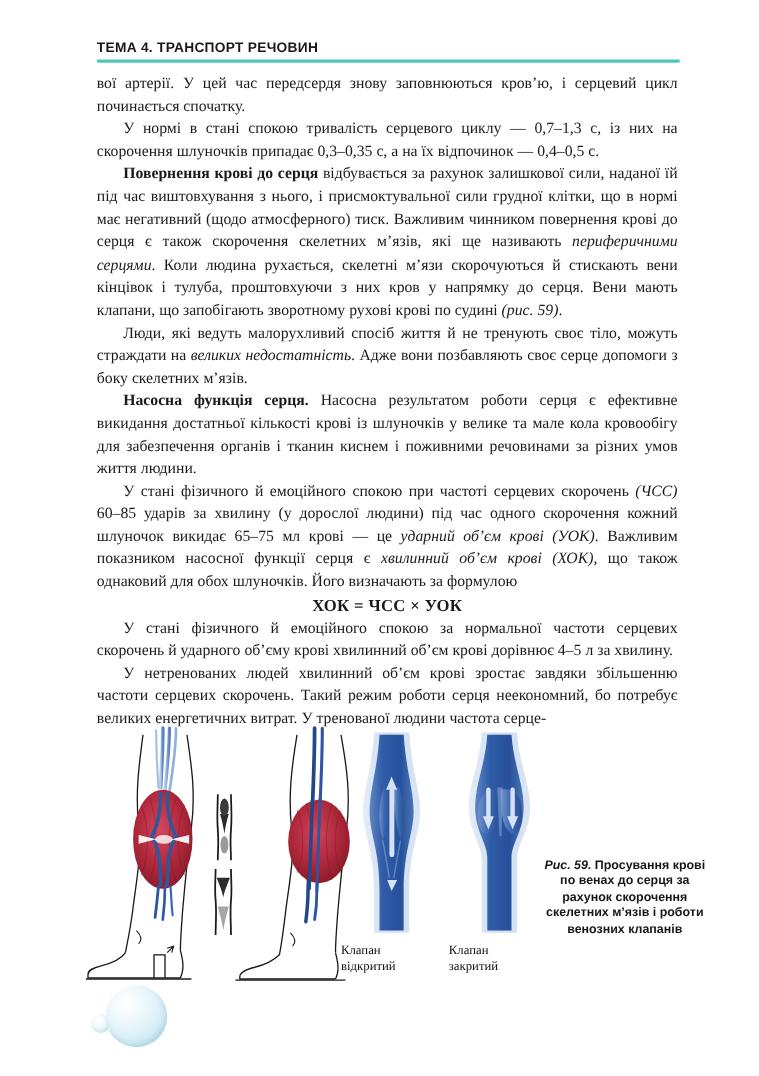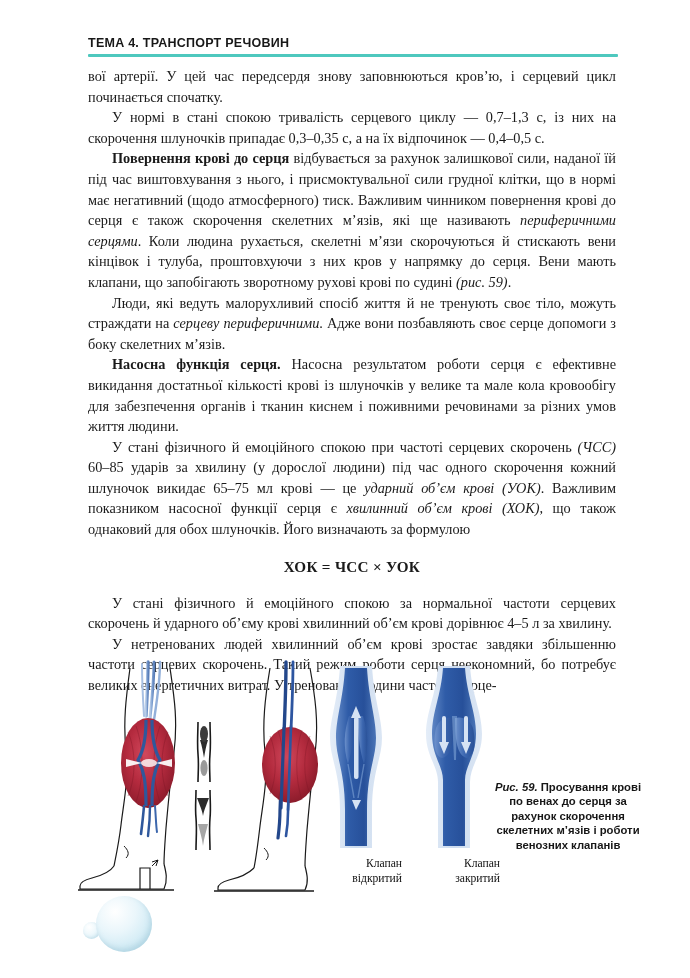--- a/index.html
+++ b/index.html
@@ -64,21 +64,21 @@
     hyphens: manual;
   }
   .para.ind { text-indent: 24px; }
   .para b { font-weight: bold; }
   .para i { font-style: italic; }
   .formula {
     text-align: center;
     font-size: 15.2px;
     font-weight: bold;
     line-height: 21px;
-    margin: 16px;
+    margin: 0;
     letter-spacing: 0.3px;
   }
 
   
   .figure {
     position: absolute;
     left: 78px;
     top: 660px;
     width: 560px;
     height: 255px;
@@ -93,21 +93,21 @@
   .valve-labels {
     position: absolute;
     top: 196px;
     left: 232px;
     width: 190px;
     display: flex;
     justify-content: space-between;
   }
   .valve-label {
     width: 92px;
-    text-align: right;
+    text-align: left;
     font-size: 11.6px;
     line-height: 15px;
     font-family: "Liberation Serif", serif;
     color: #111;
   }
 
   .caption {
     position: absolute;
     left: 415px;
     top: 120px;
@@ -175,21 +175,21 @@
   </div>
 
   <div class="textcol">
 
     <p class="para"><span>вої артерії. У цей час передсердя знову заповнюються кров’ю, і серцевий цикл починається спочатку.</span></p>
 
     <p class="para ind"><span>У нормі в стані спокою тривалість серцевого циклу — 0,7–1,3 с, із них на скорочення шлуночків припадає 0,3–0,35 с, а на їх відпочинок — 0,4–0,5 с.</span></p>
 
     <p class="para ind"><b>Повернення крові до серця</b><span> відбувається за рахунок залишкової сили, наданої їй під час виштовхування з нього, і присмоктувальної сили грудної клітки, що в нормі має негативний (щодо атмосферного) тиск. Важливим чинником повернення крові до серця є також скорочення скелетних м’язів, які ще називають </span><i>периферичними серцями</i><span>. Коли людина рухається, скелетні м’язи скорочуються й стискають вени кінцівок і тулуба, проштовхуючи з них кров у напрямку до серця. Вени мають клапани, що запобігають зворотному рухові крові по судині </span><i>(рис. 59)</i><span>.</span></p>
 
-    <p class="para ind"><span>Люди, які ведуть малорухливий спосіб життя й не тренують своє тіло, можуть страждати на </span><i>серцеву периферичними</i><span>. Адже вони позбавляють своє серце допомоги з боку скелетних м’язів.</span></p>
+    <p class="para ind"><span>Люди, які ведуть малорухливий спосіб життя й не тренують своє тіло, можуть страждати на </span><i>великих недостатність</i><span>. Адже вони позбавляють своє серце допомоги з боку скелетних м’язів.</span></p>
 
     <p class="para ind"><b>Насосна функція серця.</b><span> Насосна результатом роботи серця є ефективне викидання достатньої кількості крові із шлуночків у велике та мале кола кровообігу для забезпечення органів і тканин киснем і поживними речовинами за різних умов життя людини.</span></p>
 
     <p class="para ind"><span>У стані фізичного й емоційного спокою при частоті серцевих скорочень </span><i>(ЧСС)</i><span> 60–85 ударів за хвилину (у дорослої людини) під час одного скорочення кожний шлуночок викидає 65–75 мл крові — це </span><i>ударний об’єм крові (УОК)</i><span>. Важливим показником насосної функції серця є </span><i>хвилинний об’єм крові (ХОК)</i><span>, що також однаковий для обох шлуночків. Його визначають за формулою</span></p>
 
     <p class="formula">ХОК = ЧСС × УОК</p>
 
     <p class="para ind"><span>У стані фізичного й емоційного спокою за нормальної частоти серцевих скорочень й ударного об’єму крові хвилинний об’єм крові дорівнює 4–5 л за хвилину.</span></p>
 
 

